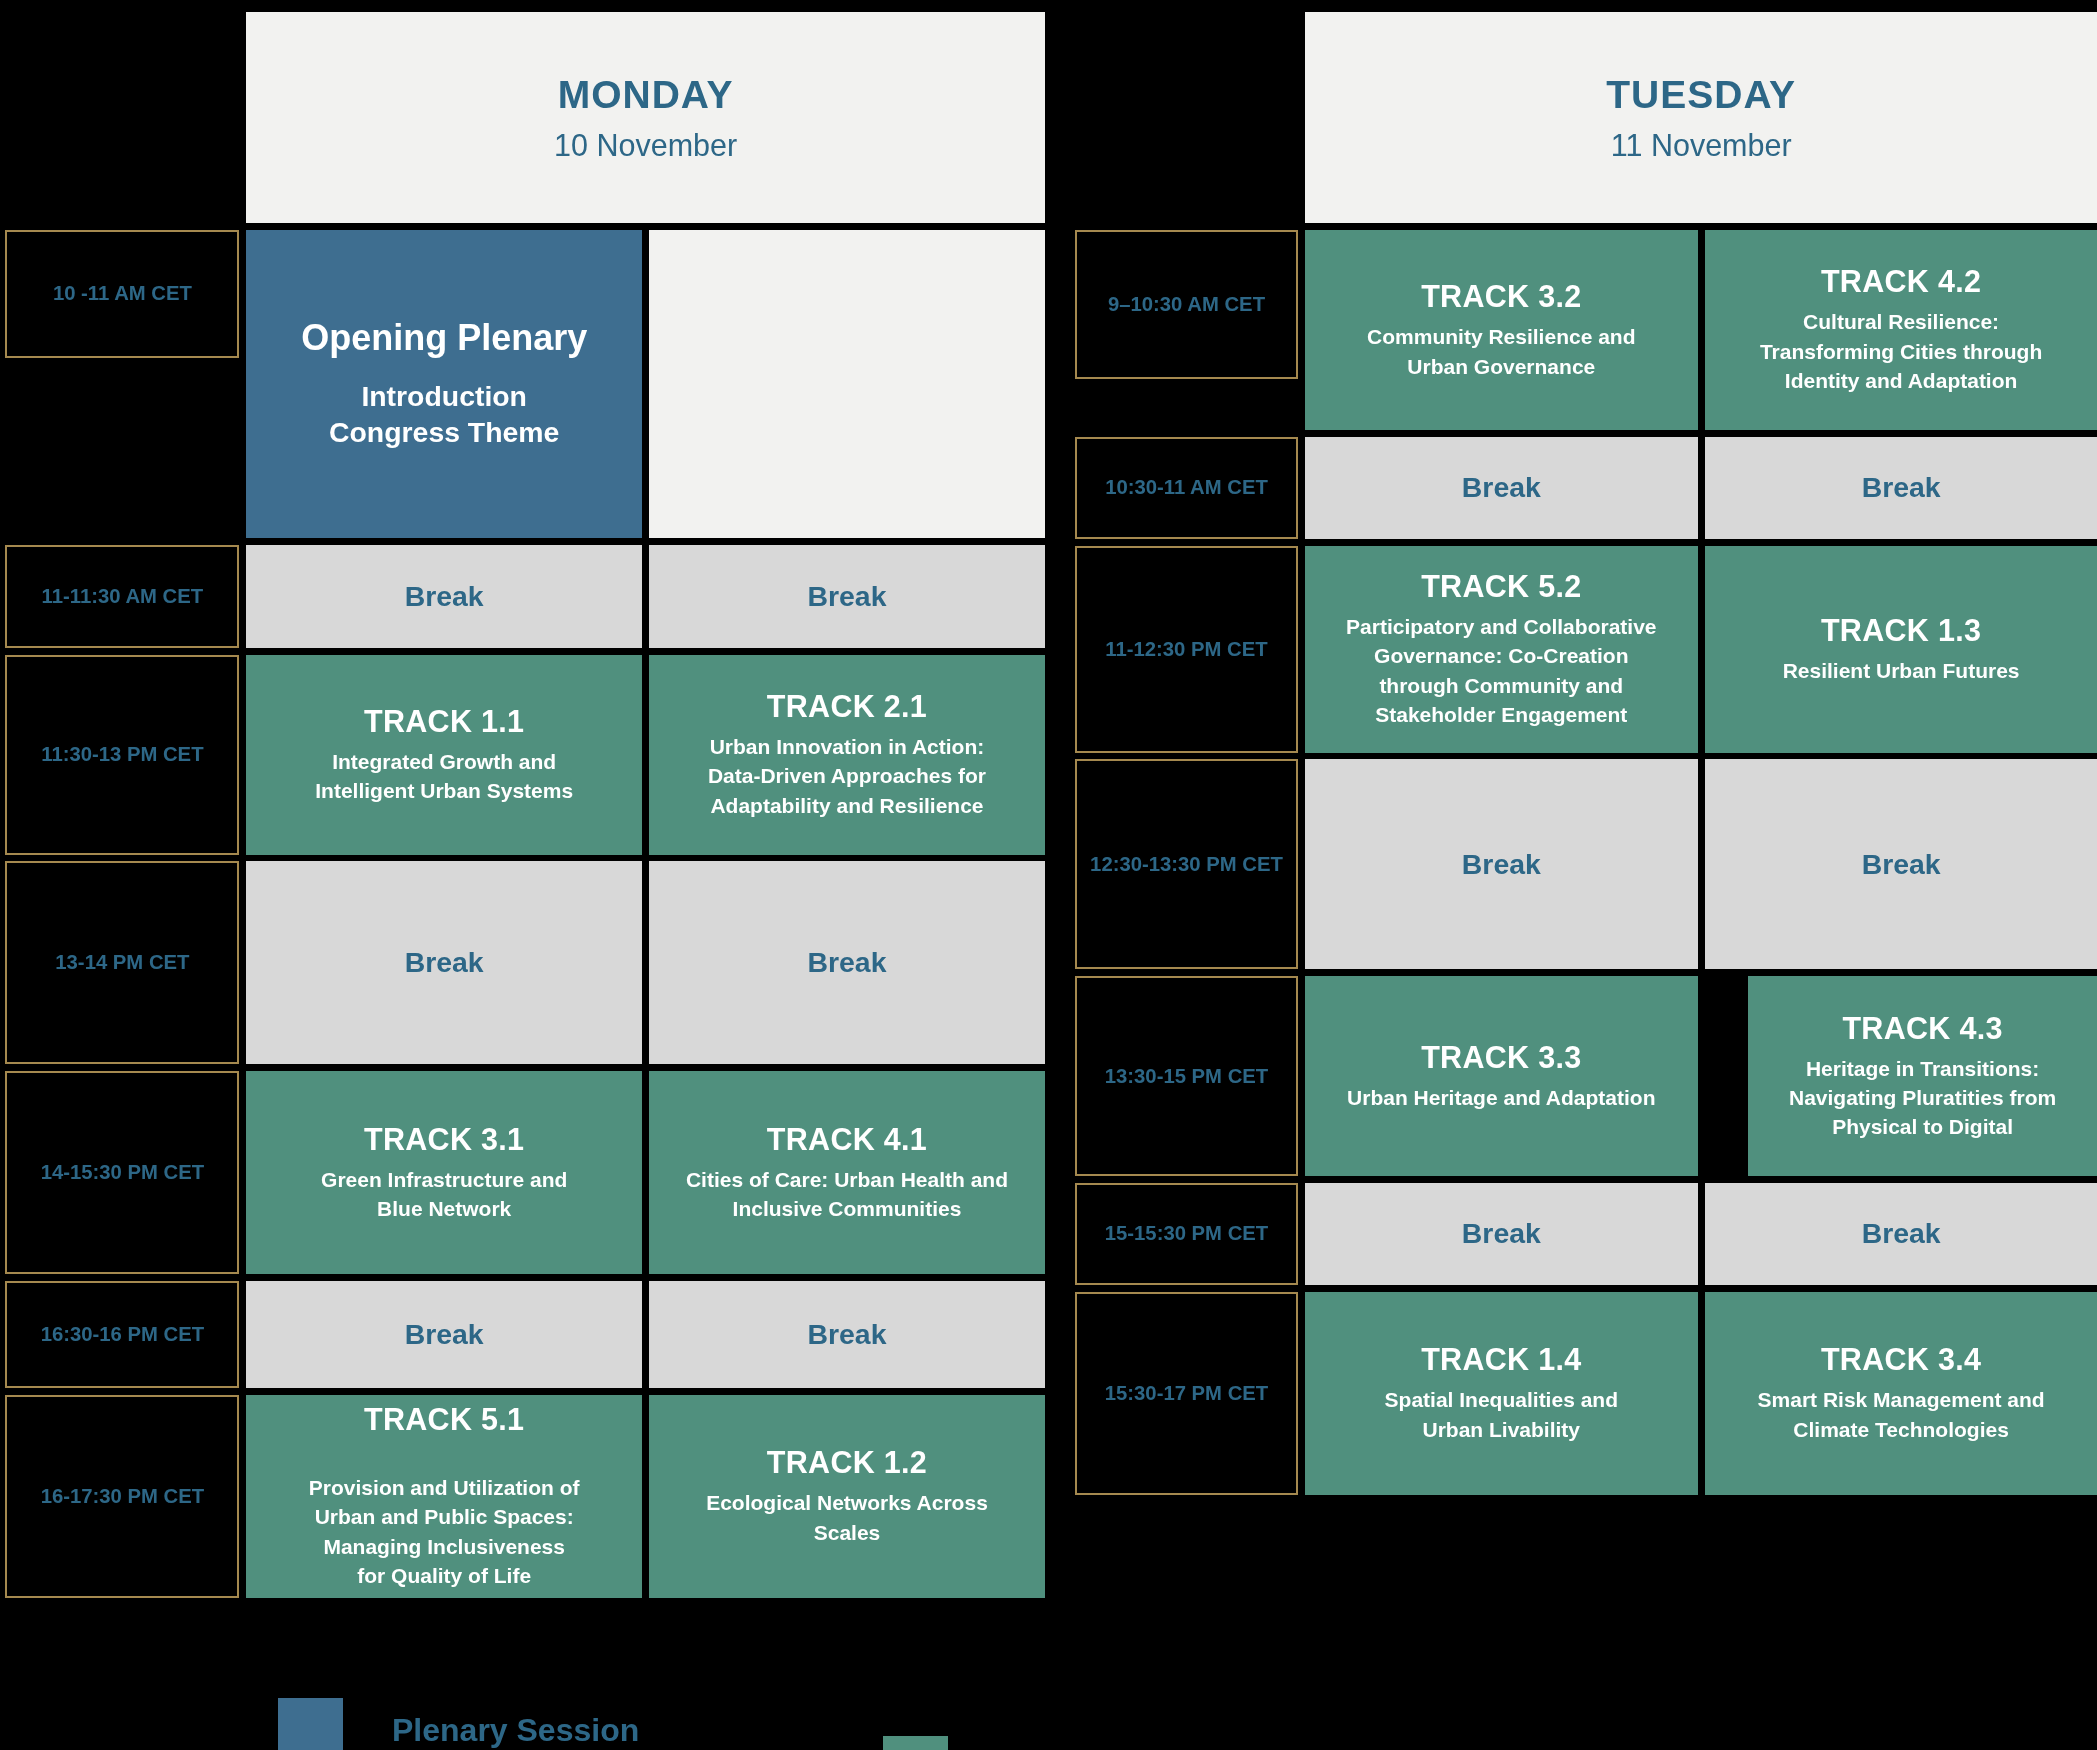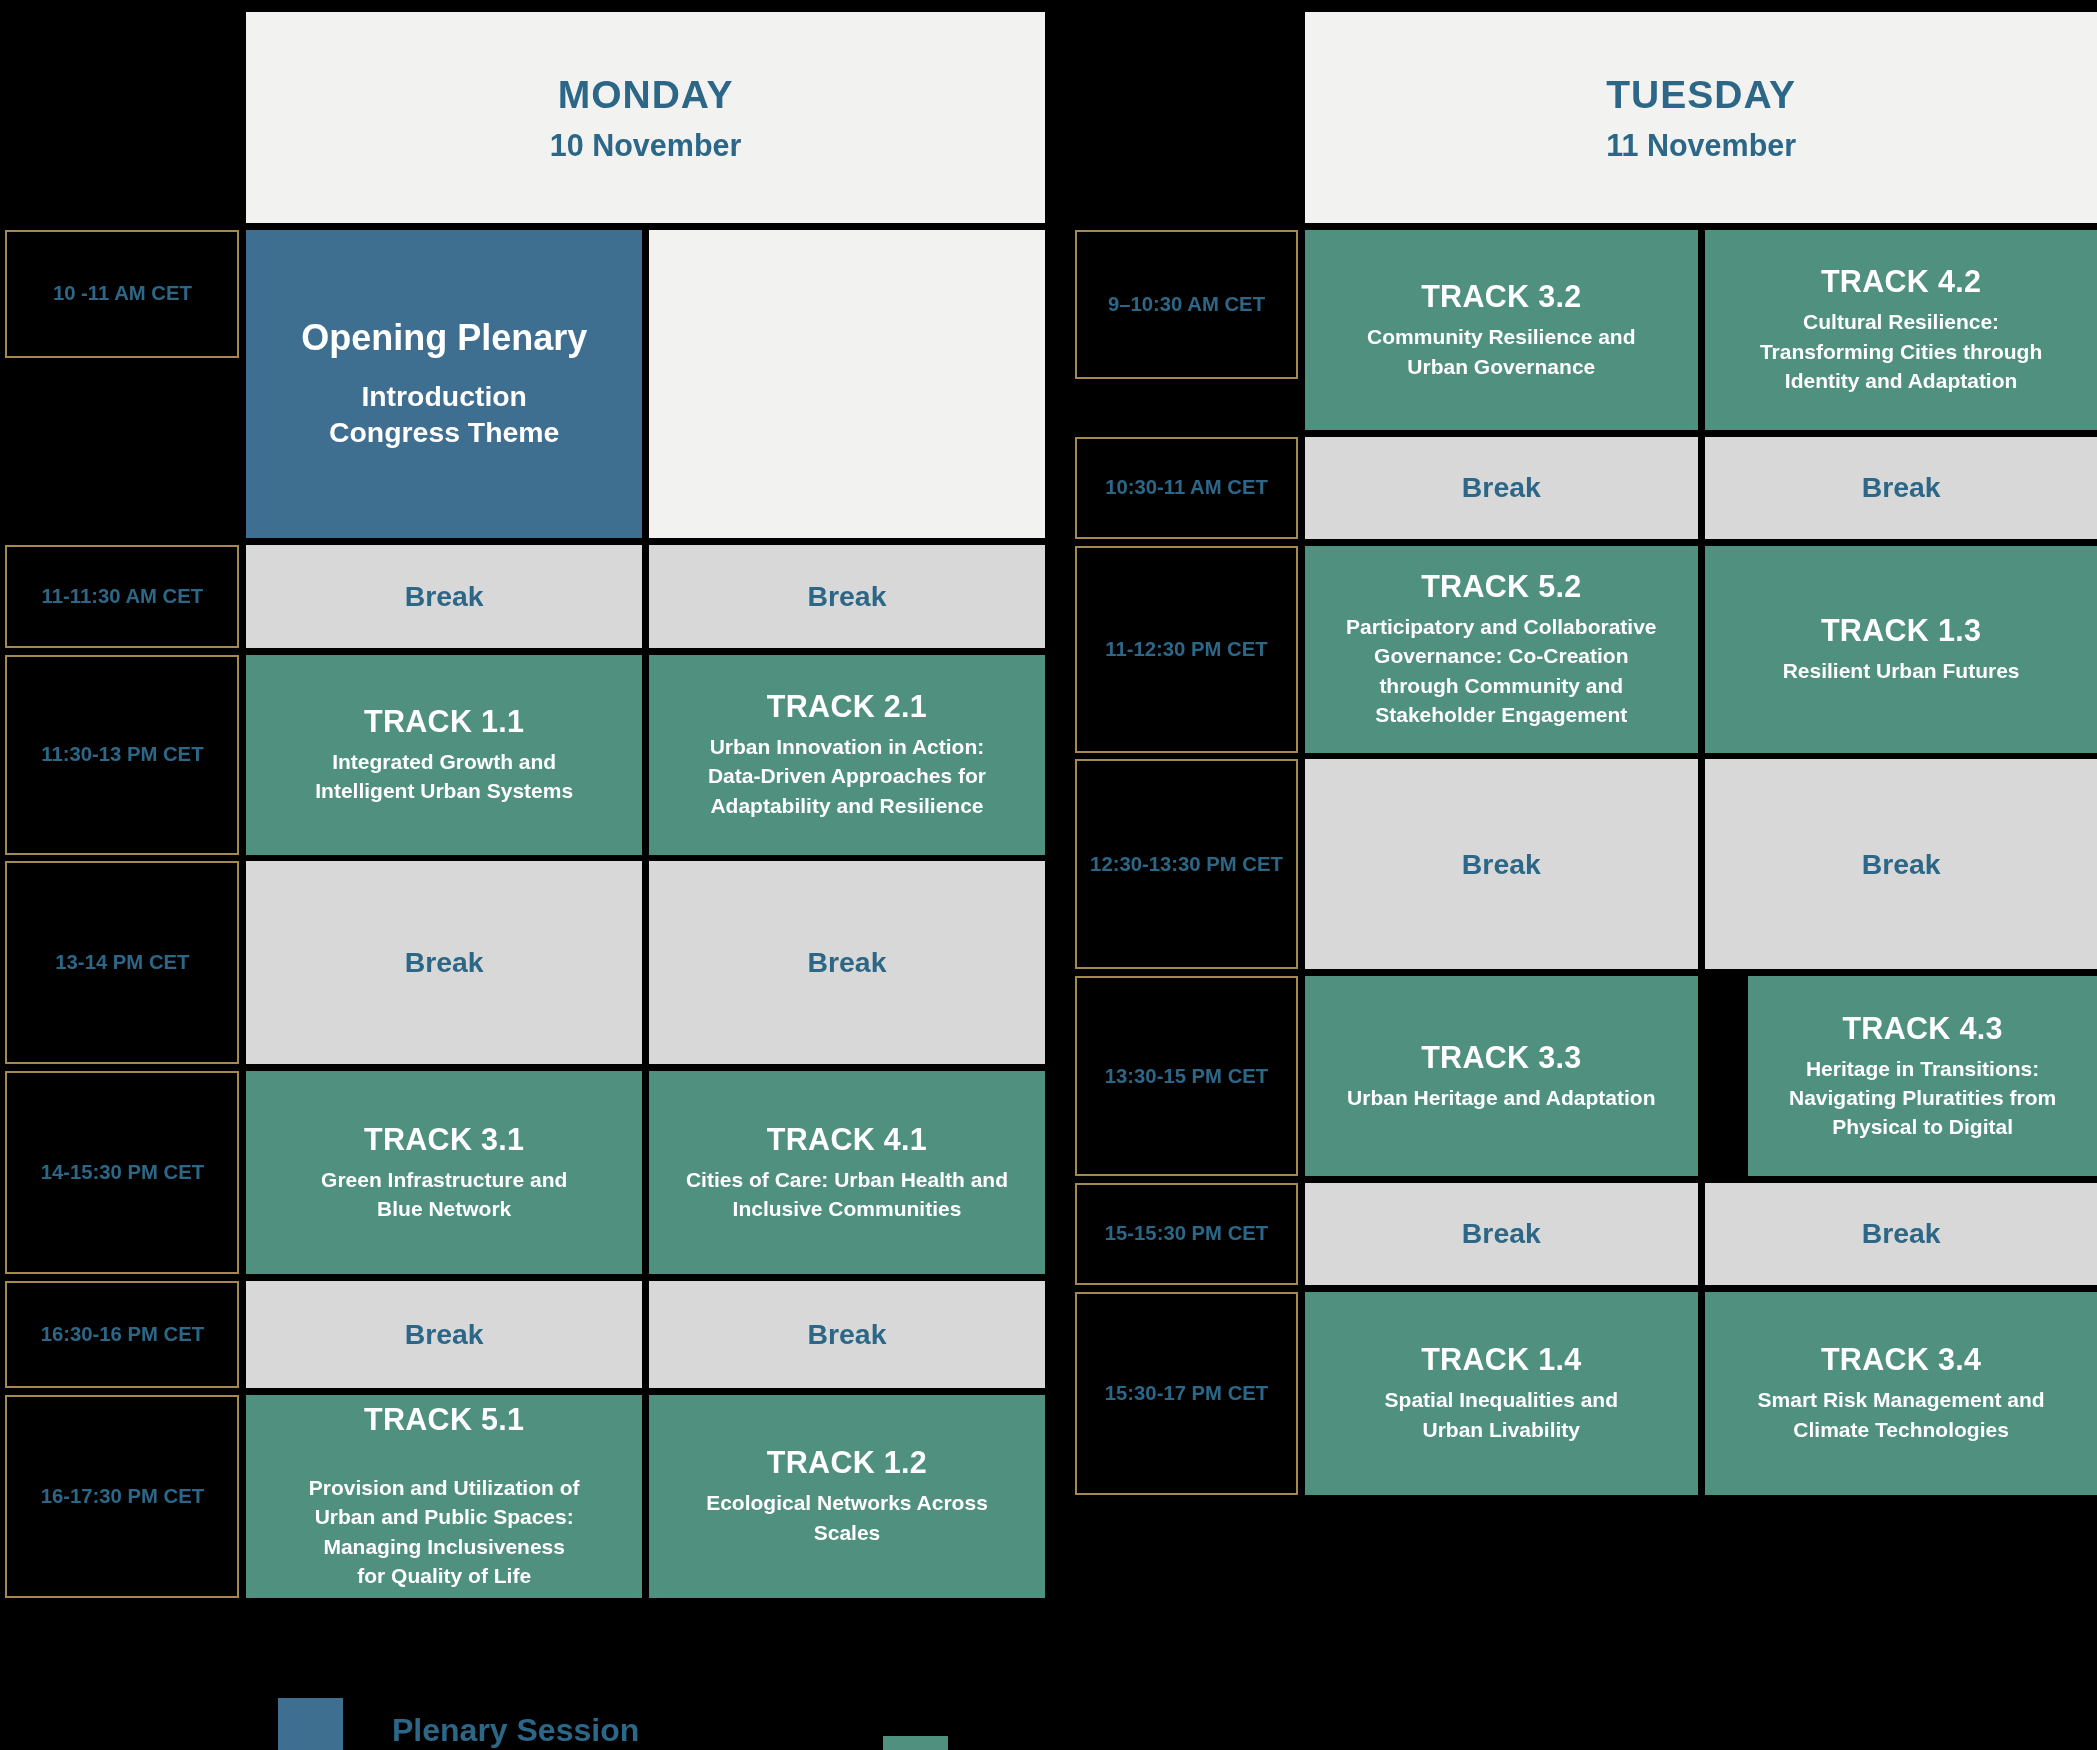--- a/index.html
+++ b/index.html
@@ -25,21 +25,21 @@
     gap: 10.8px;
     color: var(--text-blue, #2d6787);
   }
   .day-name {
     font-size: 39px;
     font-weight: bold;
     letter-spacing: 1px;
   }
   .day-date {
     font-size: 30.5px;
-    font-weight: bold;
+    font-weight: normal;
   }
   .time-cell {
     grid-column: 1;
     background: var(--background, #000);
     border: 2px solid var(--time-border, #a5894f);
     color: var(--text-blue, #2d6787);
     font-weight: bold;
     font-size: 20.3px;
     display: flex;
     align-items: center;

